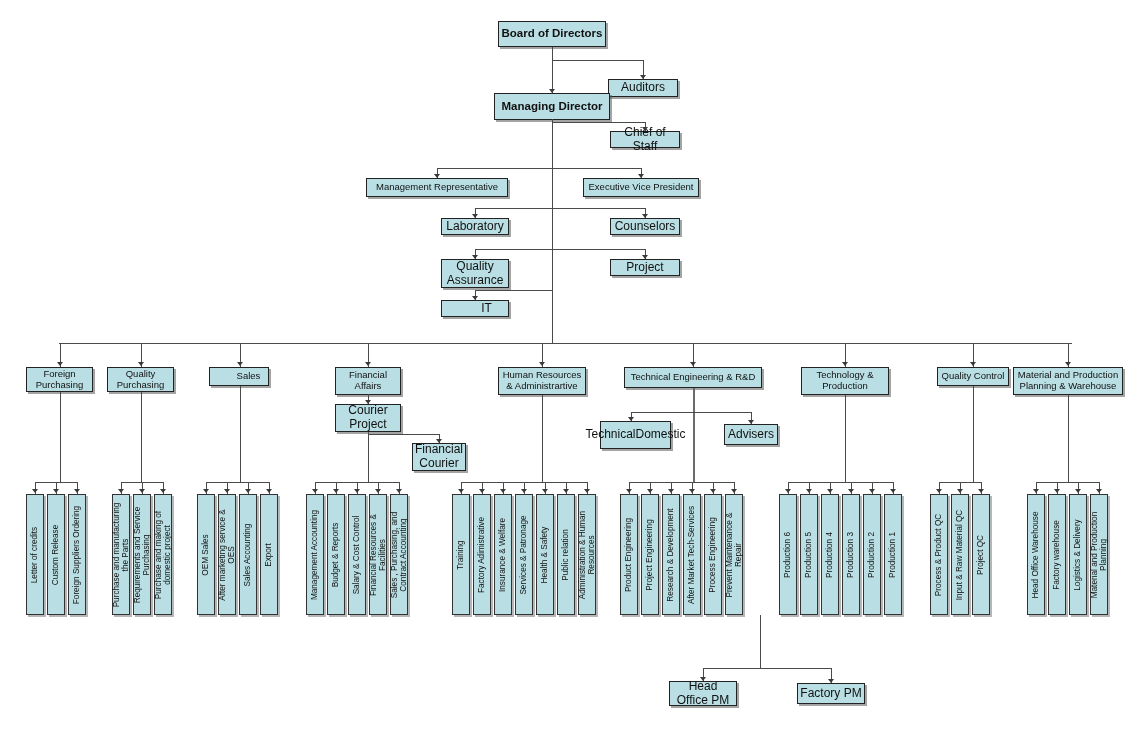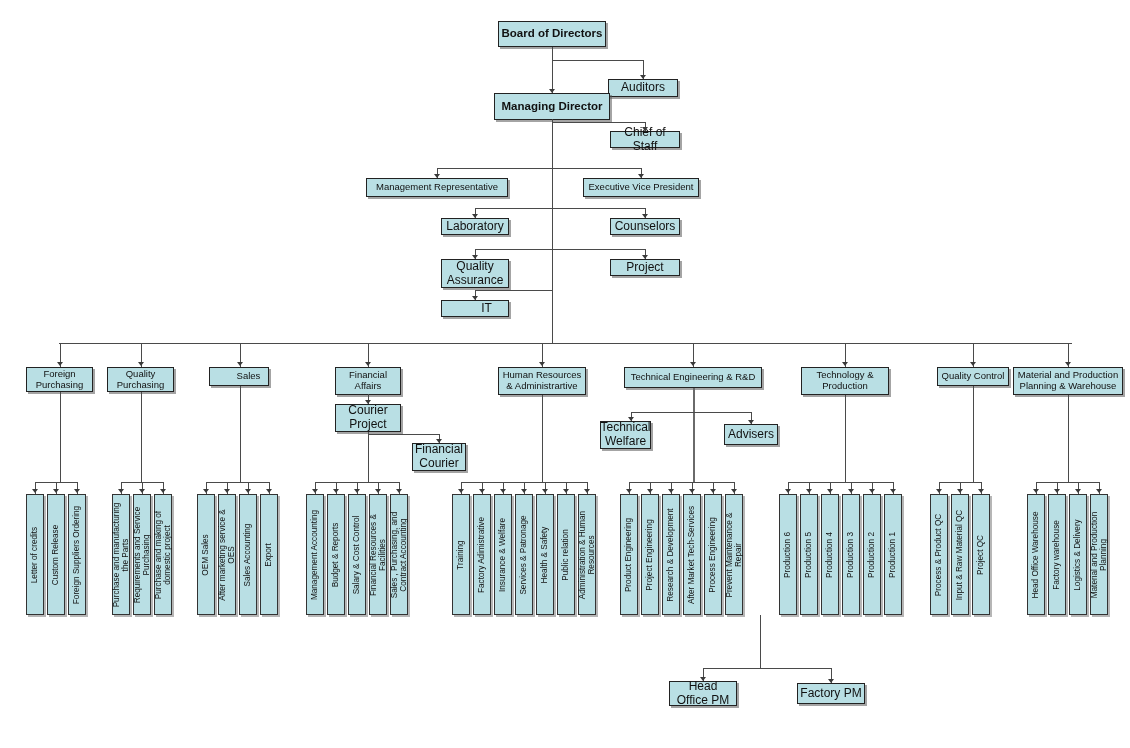--- a/index.html
+++ b/index.html
@@ -381,23 +381,23 @@
   <div class="arw" style="left:365px;top:400px;"></div>
 
   <div class="box b-mid shadow" style="left:412px;top:443px;width:54px;height:28px;flex-direction:column;">
     <span>Financial</span>
     <span>Courier</span>
   </div>
   <div class="ln h" style="left:368px;top:434px;width:71px;"></div>
   <div class="ln v" style="left:439px;top:434px;height:9px;"></div>
   <div class="arw" style="left:436px;top:439px;"></div>
 
-  <div class="box b-mid shadow" style="left:600px;top:421px;width:51px;height:28px;flex-direction:column;">
+  <div class="box b-mid shadow" style="left:600px;top:421px;width:71px;height:28px;flex-direction:row;">
     <span>Technical</span>
-    <span>Welfare</span>
+    <span>Domestic</span>
   </div>
   <div class="box b-mid shadow" style="left:724px;top:424px;width:54px;height:21px;">Advisers</div>
   <div class="ln h" style="left:631px;top:412px;width:120px;"></div>
   <div class="ln v" style="left:631px;top:412px;height:9px;"></div>
   <div class="arw" style="left:628px;top:417px;"></div>
   <div class="ln v" style="left:751px;top:412px;height:12px;"></div>
   <div class="arw" style="left:748px;top:420px;"></div>
 
   <div class="box b-mid shadow" style="left:669px;top:681px;width:68px;height:25px;">Head Office PM</div>
   <div class="box b-mid shadow" style="left:797px;top:683px;width:68px;height:21px;">Factory PM</div>

